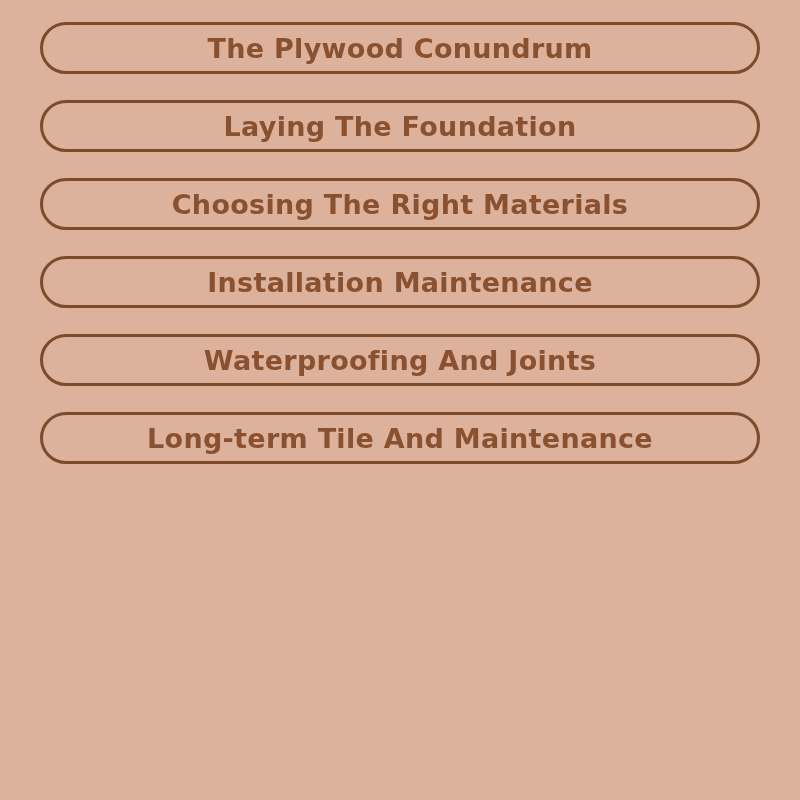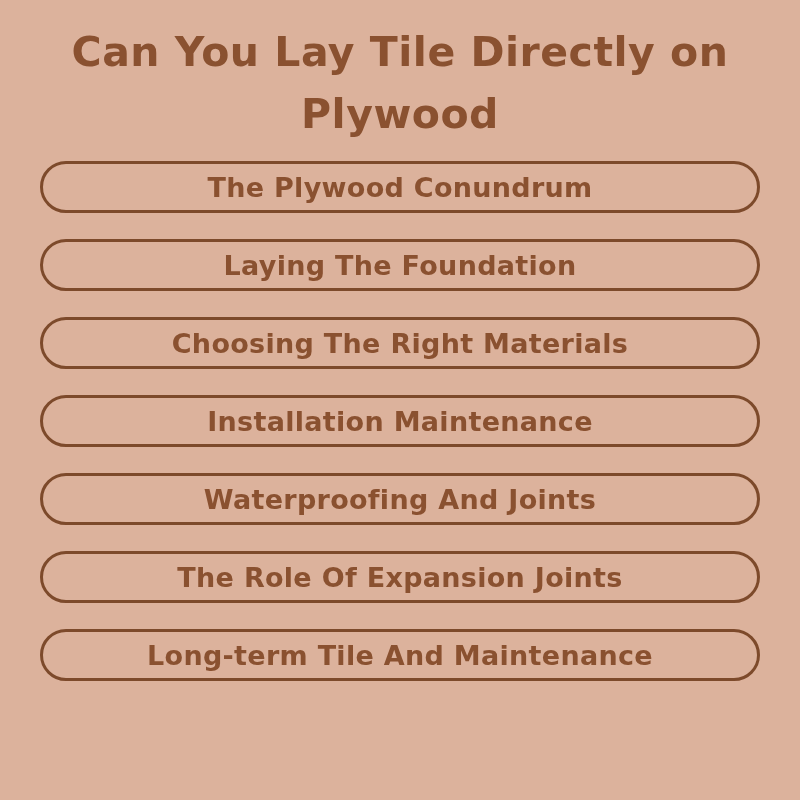--- a/index.html
+++ b/index.html
@@ -57,28 +57,23 @@
     letter-spacing: 0.3px;
     cursor: pointer;
     padding: 0;
   }
 </style>
 </head>
 <body>
 
 <div class="page">
 
-  <h1 class="title">
-    <span class="line">Can You Lay Tile Directly on</span>
-    <span class="line">Plywood</span>
-  </h1>
 
   <div class="button-list">
     <button class="pill-button">The Plywood Conundrum</button>
     <button class="pill-button">Laying The Foundation</button>
     <button class="pill-button">Choosing The Right Materials</button>
     <button class="pill-button">Installation Maintenance</button>
     <button class="pill-button">Waterproofing And Joints</button>
-    <button class="pill-button">The Role Of Expansion Joints</button>
     <button class="pill-button">Long-term Tile And Maintenance</button>
   </div>
 
 </div>
 
 </body></html>

